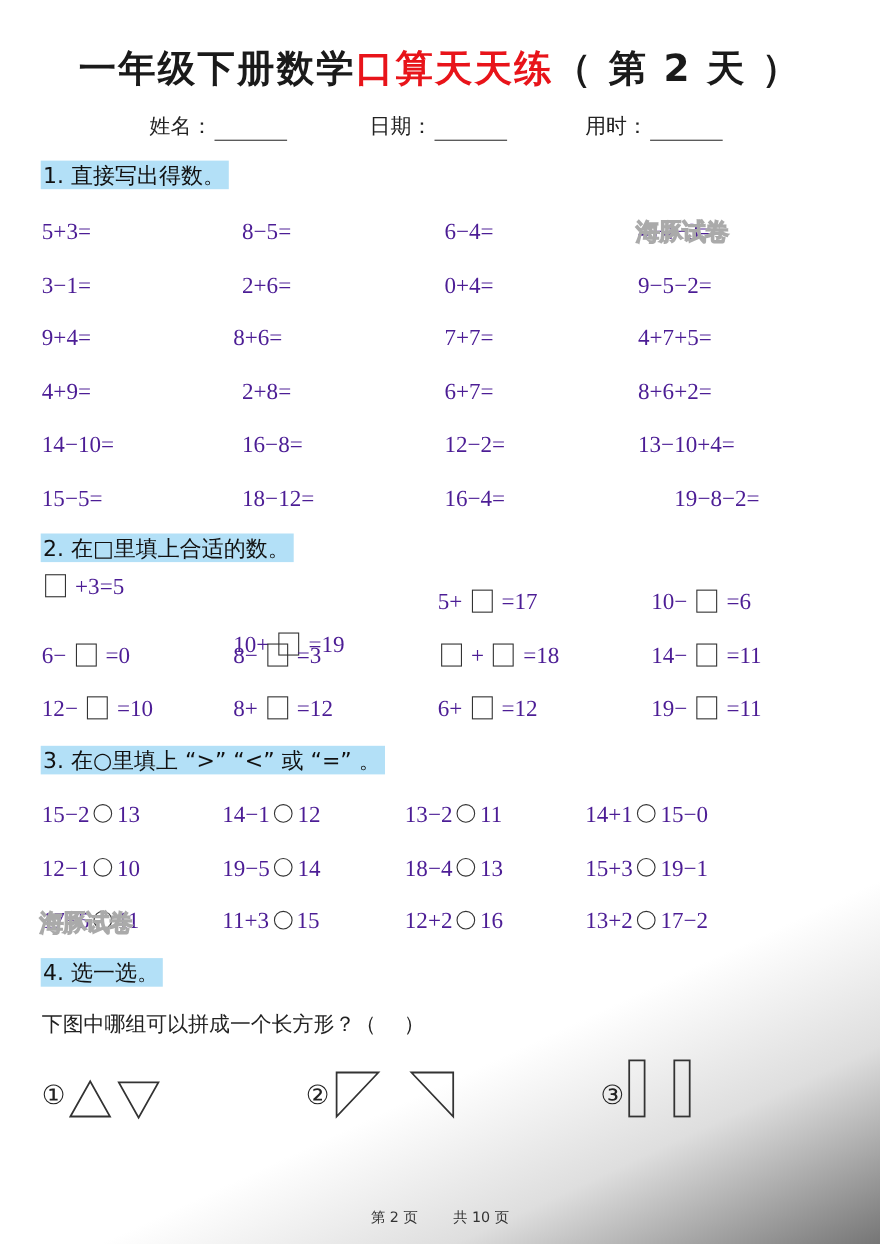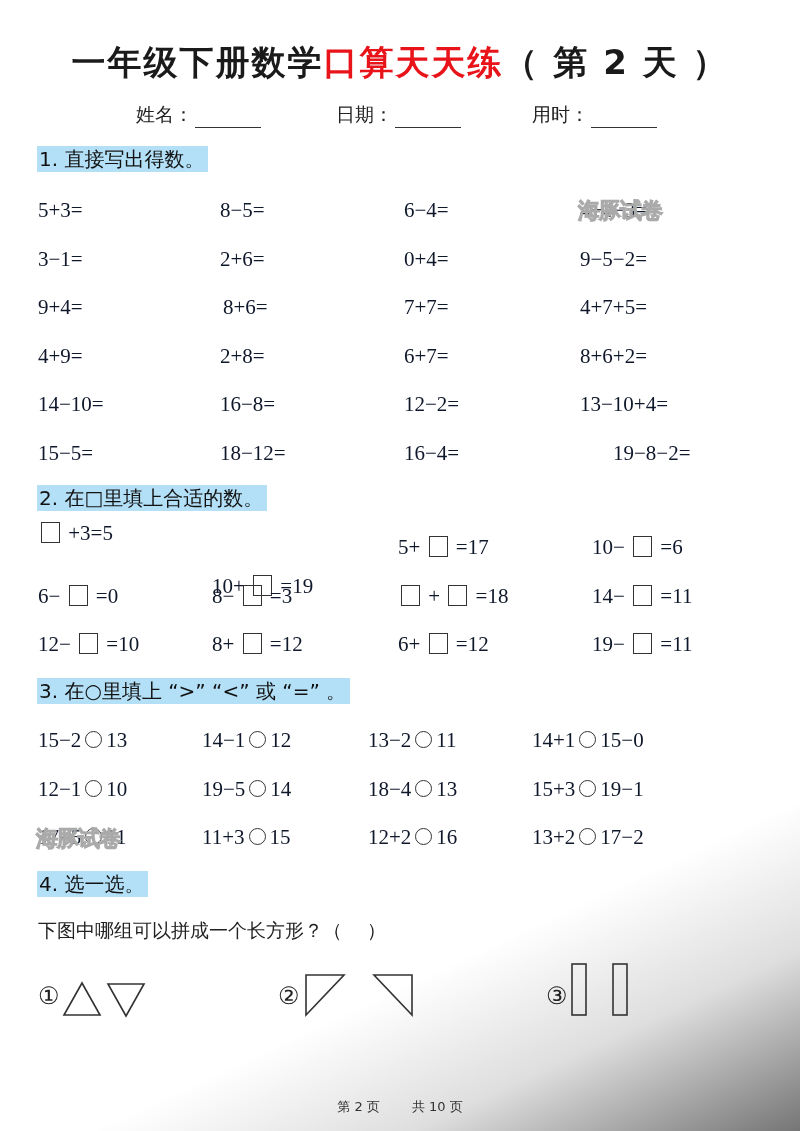--- a/index.html
+++ b/index.html
@@ -26,21 +26,21 @@
   }
   .info .field { position:absolute; white-space:nowrap; }
   .info .blank { display:inline-block; width:66px; border-bottom:1px solid #333; height:18px; vertical-align:bottom; margin-left:2px; }
   .sec-head {
     position:absolute; left:37px; height:26px; line-height:26px;
     background:#b3e0f7; padding:0 4px 0 2px;
     font-family:"DejaVu Sans", sans-serif; font-size:20px; color:#111;
   }
   .cell {
     position:absolute; white-space:nowrap;
-    font-family:"Liberation Serif", serif; font-size:21px; color:#0f172a;
+    font-family:"Liberation Serif", serif; font-size:21px; color:#4c1d95;
   }
   .box { display:inline-block; width:17px; height:19px; border:1.3px solid #333; vertical-align:-3px; margin:0 3px; }
   .circ { display:inline-block; width:15px; height:15px; border:1.2px solid #333; border-radius:50%; vertical-align:-1px; margin:0 4px; }
   .wm {
     position:absolute; font-family:"DejaVu Sans", sans-serif; font-weight:bold;
     font-size:22px; color:rgba(255,255,255,0.4);
     -webkit-text-stroke:1px #aaa; letter-spacing:-1px; pointer-events:none;
   }
   .question {
     position:absolute; left:38px; top:918px;
@@ -86,21 +86,21 @@
 <div id="sec1">
     <div class="cell" style="left: 38px; top: 198px;">5+3=</div>
     <div class="cell" style="left: 220px; top: 198px;">8−5=</div>
     <div class="cell" style="left: 404px; top: 198px;">6−4=</div>
     <div class="cell" style="left: 580px; top: 198px;">4+4−3=</div>
     <div class="cell" style="left: 38px; top: 246.5px;">3−1=</div>
     <div class="cell" style="left: 220px; top: 246.5px;">2+6=</div>
     <div class="cell" style="left: 404px; top: 246.5px;">0+4=</div>
     <div class="cell" style="left: 580px; top: 246.5px;">9−5−2=</div>
     <div class="cell" style="left: 38px; top: 295px;">9+4=</div>
-    <div class="cell" style="left: 223px; top: 295px;">8+6=</div>
+    <div class="cell" style="left: 212px; top: 295px;">8+6=</div>
     <div class="cell" style="left: 404px; top: 295px;">7+7=</div>
     <div class="cell" style="left: 580px; top: 295px;">4+7+5=</div>
     <div class="cell" style="left: 38px; top: 343.5px;">4+9=</div>
     <div class="cell" style="left: 220px; top: 343.5px;">2+8=</div>
     <div class="cell" style="left: 404px; top: 343.5px;">6+7=</div>
     <div class="cell" style="left: 580px; top: 343.5px;">8+6+2=</div>
     <div class="cell" style="left: 38px; top: 392px;">14−10=</div>
     <div class="cell" style="left: 220px; top: 392px;">16−8=</div>
     <div class="cell" style="left: 404px; top: 392px;">12−2=</div>
     <div class="cell" style="left: 580px; top: 392px;">13−10+4=</div>

